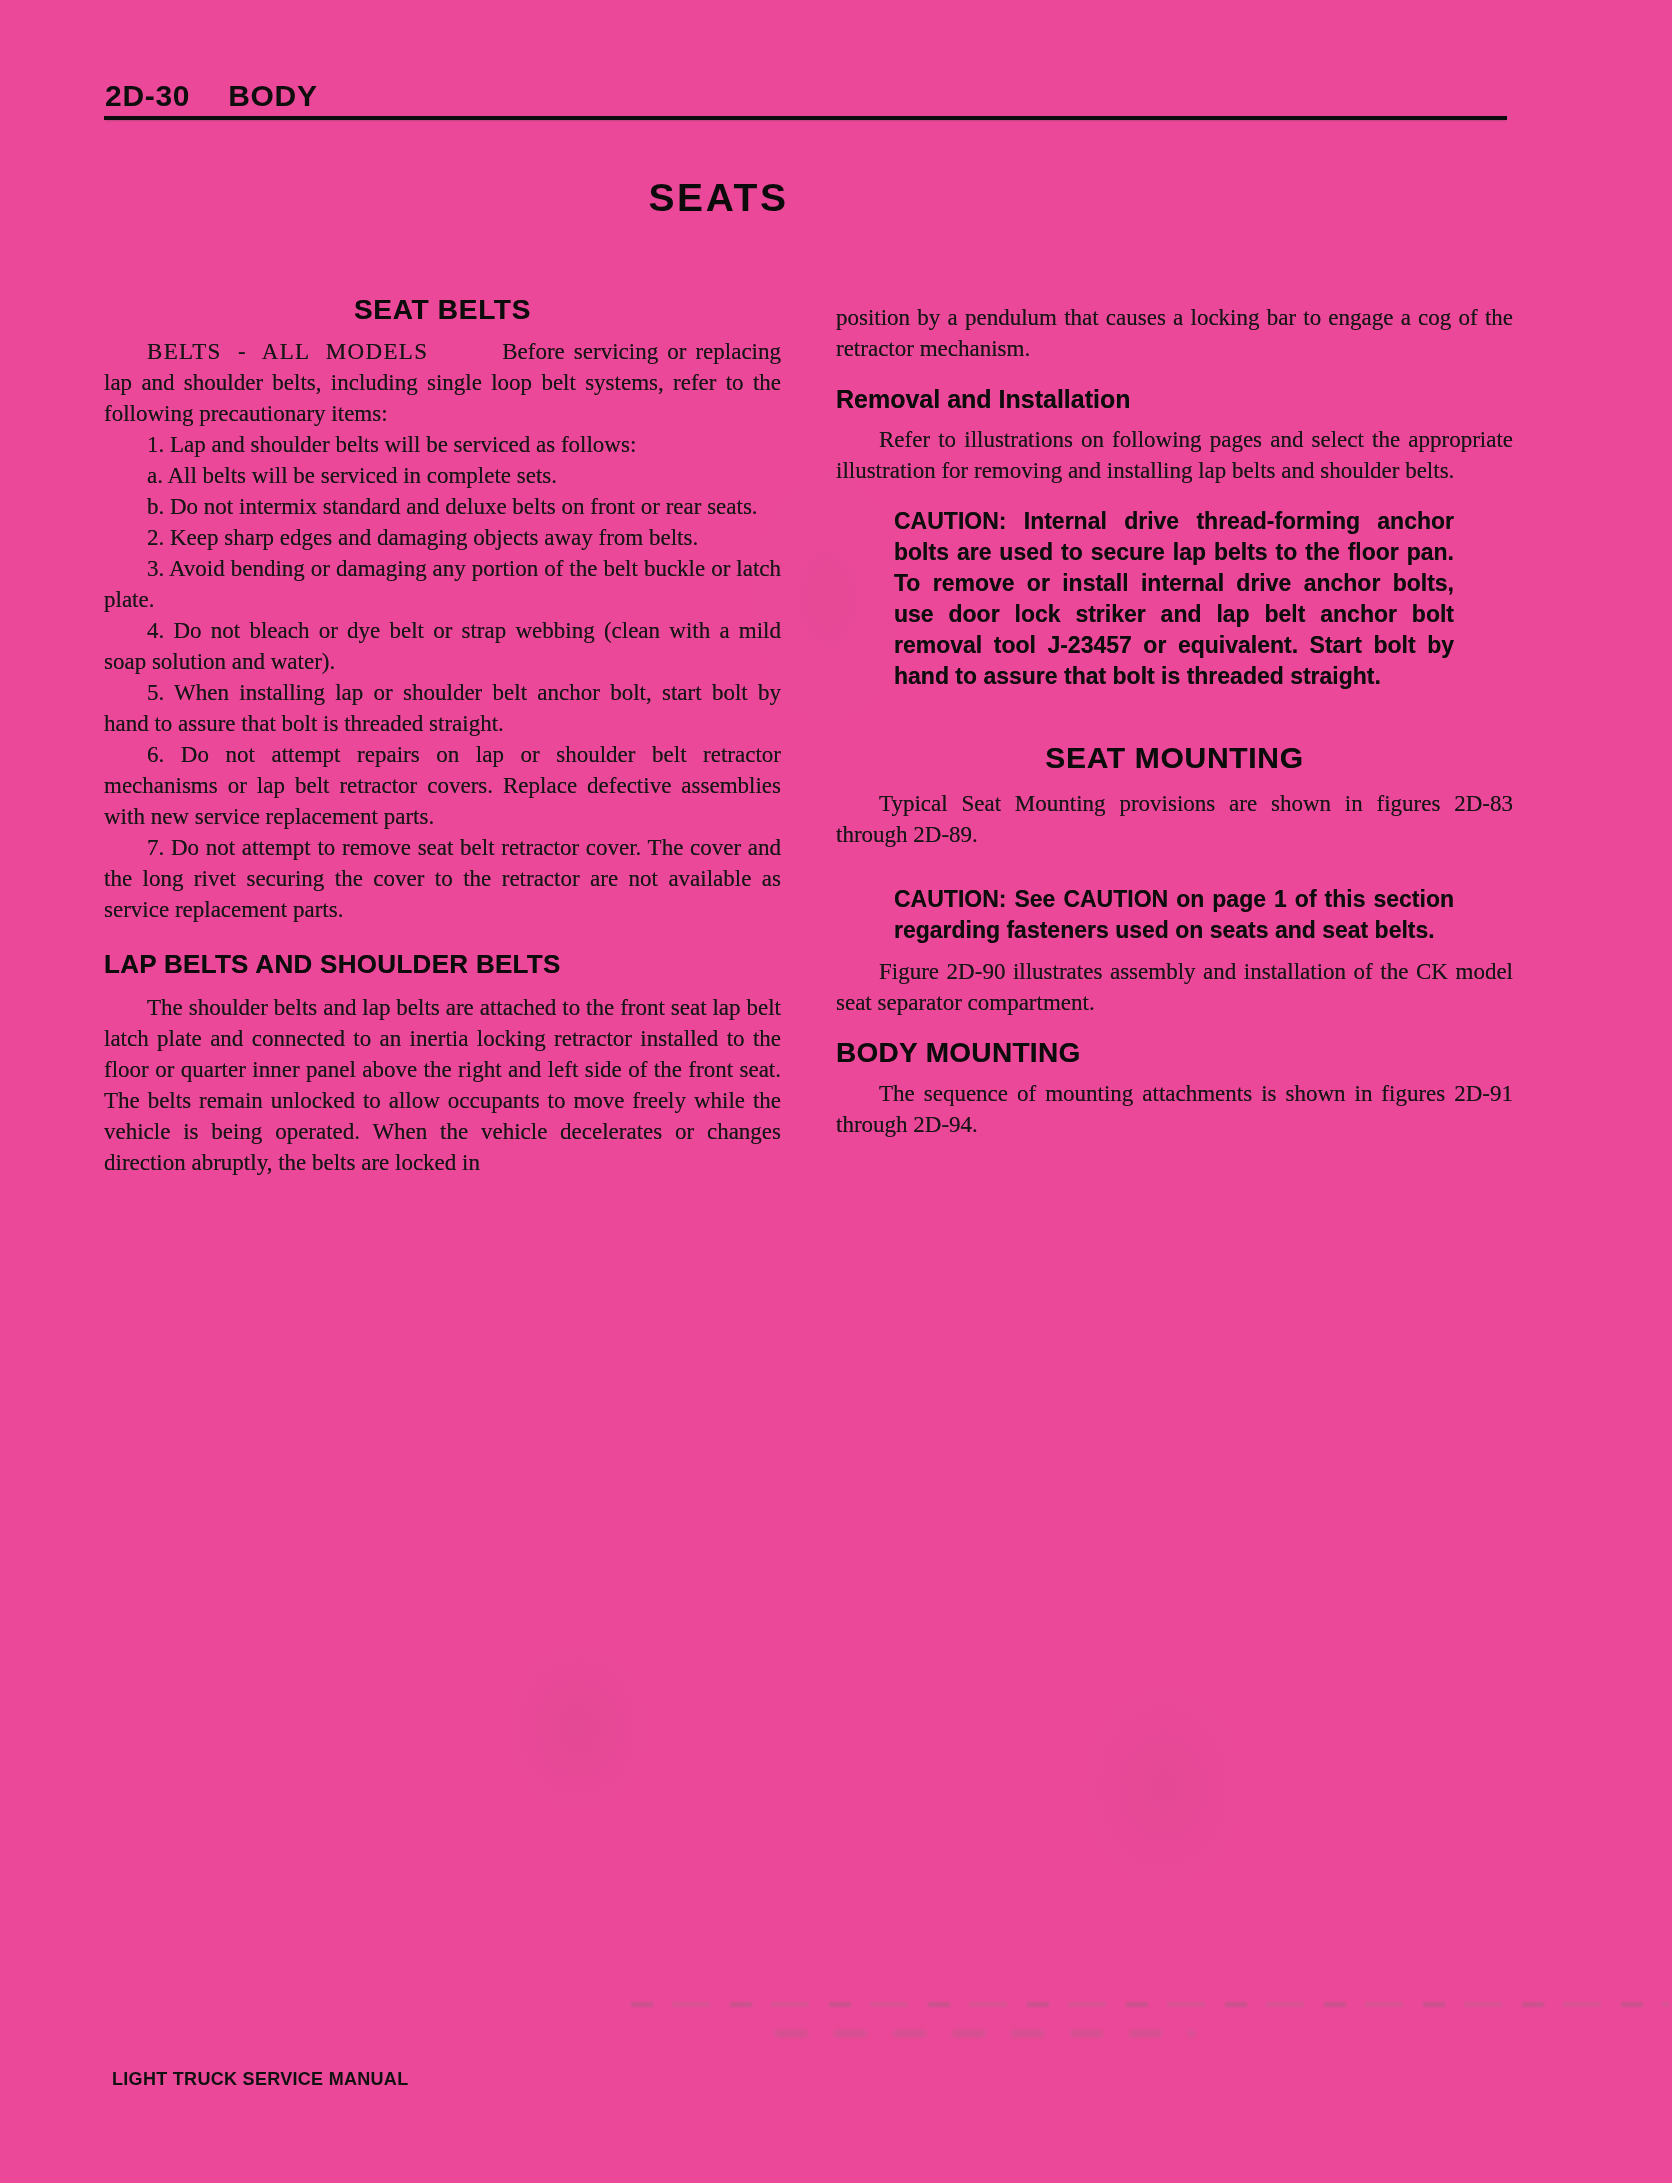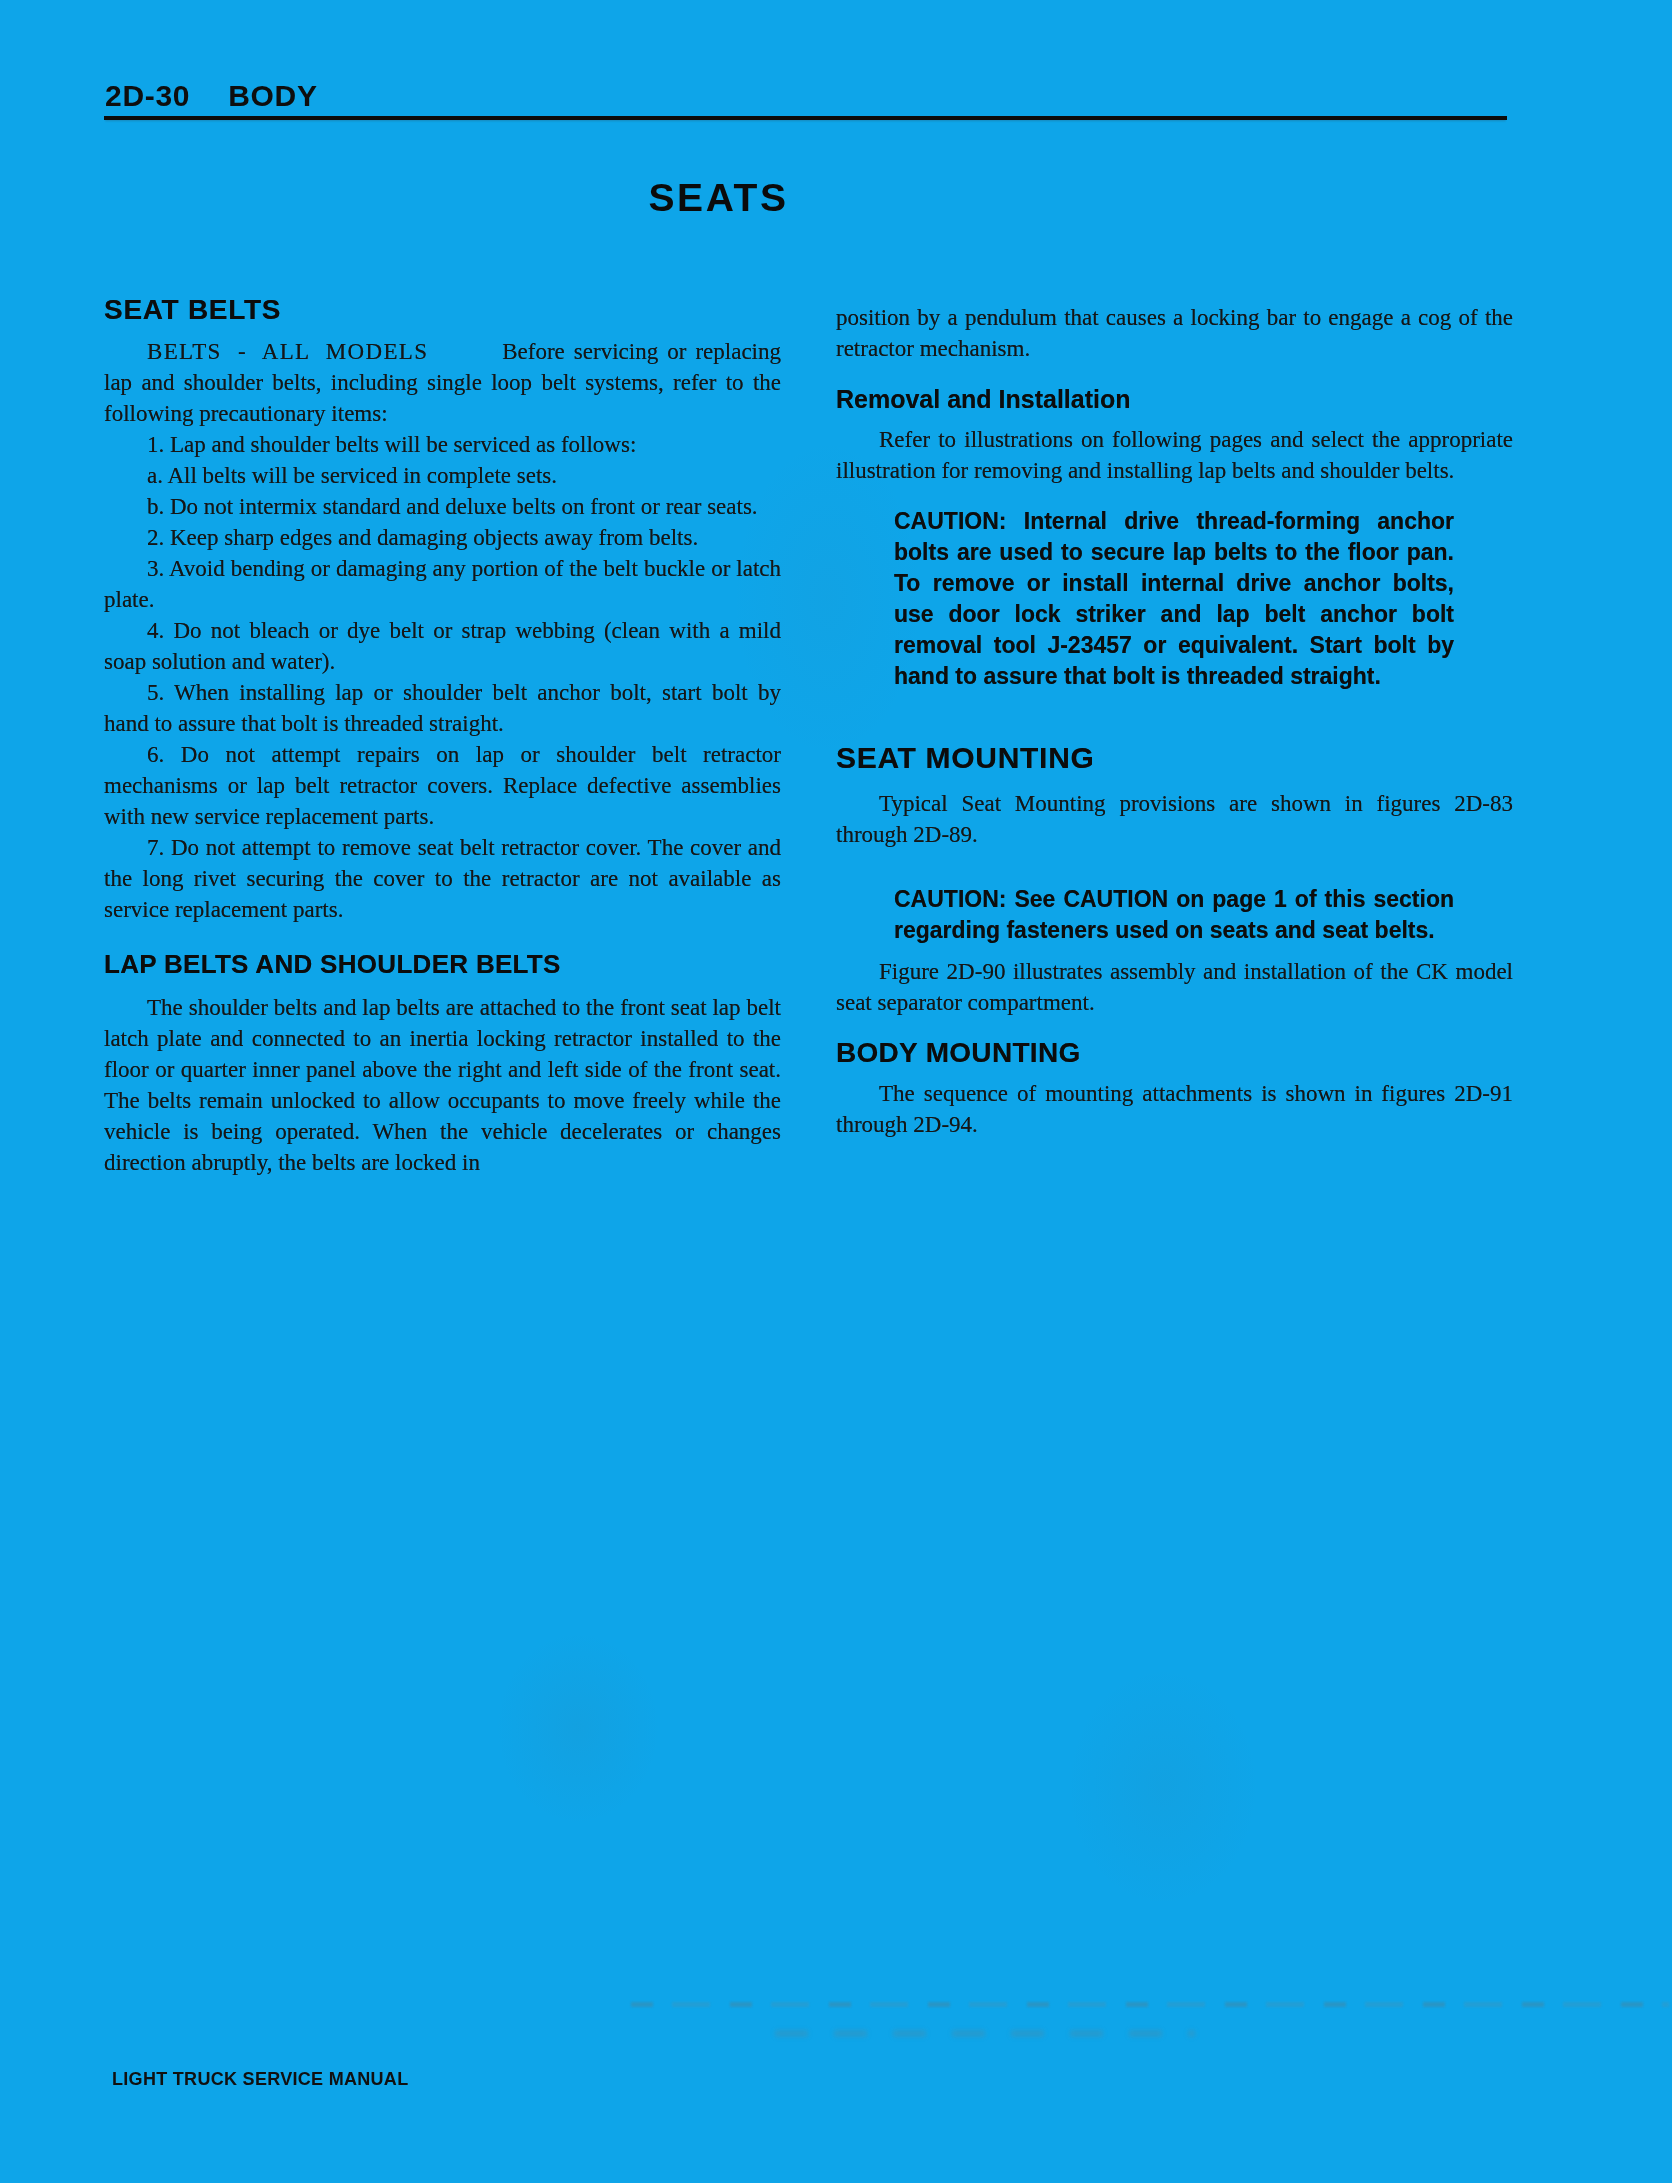--- a/index.html
+++ b/index.html
@@ -1,18 +1,18 @@
 <!DOCTYPE html>
 <html style="font-size:10.5px"><head>
 <meta charset="utf-8">
 <style>
   html,body{margin:0;padding:0;background:#e8e8e6;}
   .page{
     position:relative; width:1673px; height:2183px;
-    background:#0ea5e9; overflow:hidden;
+    background:#ec4899; overflow:hidden;
     font-family:"Liberation Serif", serif; color:#161616;
   }
   
   .hdr{
     position:absolute; left:105px; top:79px;
     font-family:"Liberation Sans", sans-serif; font-weight:700;
     font-size:30px; color:#0e0e0e; letter-spacing:0.7px;
   }
   .hdr .sec{margin-left:38px;}
   .hdr-rule{
@@ -31,21 +31,21 @@
   .col-left {left:104px;  top:294px; width:677px;}
   .col-right{left:836px; top:302px; width:677px;}
   .body-text{
     font-size:23px; line-height:31px;
     text-shadow:0 0 0.4px rgba(10,10,10,.55);
   }
   p{margin:0;}
   .indent{text-indent:43px;}
   
   .h-center{
-    font-family:"Liberation Sans", sans-serif;
+    text-align:center; font-family:"Liberation Sans", sans-serif;
     font-weight:700; font-size:28px; color:#0c0c0c; letter-spacing:0.7px;
     text-indent:0;
   }
   .h-left{
     text-align:left; font-family:"Liberation Sans", sans-serif;
     font-weight:700; font-size:26px; color:#0c0c0c; letter-spacing:0.3px;
     text-indent:0;
   }
   .h-sub{
     text-align:left; font-family:"Liberation Sans", sans-serif;

